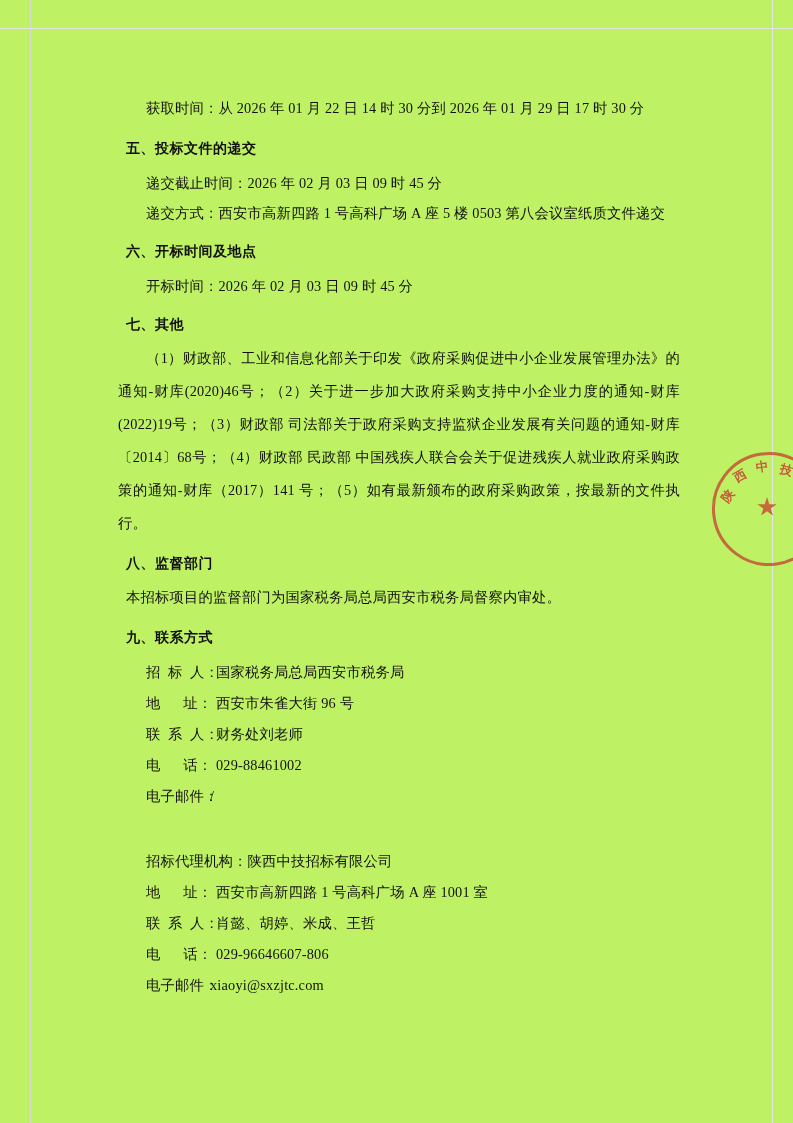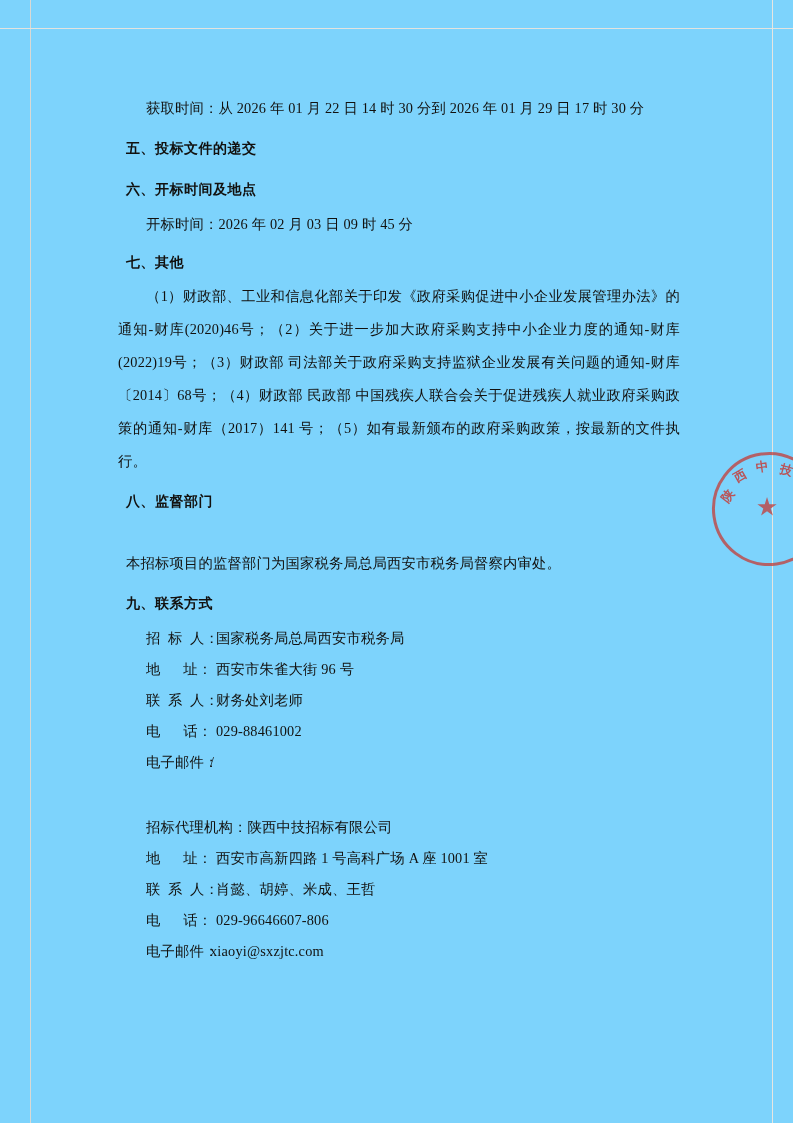--- a/index.html
+++ b/index.html
@@ -4,21 +4,21 @@
 <style>
   html, body {
     margin: 0;
     padding: 0;
     background: #e8e8e8;
   }
   .page {
     position: relative;
     width: 793px;
     height: 1123px;
-    background: #7dd3fc;
+    background: #bef264;
     margin: 0 auto;
     overflow: hidden;
     font-family: "Liberation Serif", "DejaVu Serif", serif;
     color: #12110f;
   }
   
   .scan-edge-left {
     position: absolute;
     top: 0; left: 30px; width: 1px; height: 1123px;
     background: #d9d9d4;
@@ -141,37 +141,41 @@
   <div class="scan-edge-right"></div>
 
   <div class="content">
 
     <p class="para indent1">获取时间：从 2026 年 01 月 22 日  14 时 30 分到 2026 年 01 月 29 日 17 时 30 分</p>
 
 
     <div class="gap-sm"></div>
 
     <h2 class="heading">五、投标文件的递交</h2>
+    <div class="blocklines">
+      <p class="sub">递交截止时间：2026 年 02 月 03 日  09 时 45 分</p>
+      <p class="sub">递交方式：西安市高新四路 1 号高科广场 A 座 5 楼 0503 第八会议室纸质文件递交</p>
+    </div>
 
     <div class="gap-sm"></div>
 
     <h2 class="heading">六、开标时间及地点</h2>
     <div class="blocklines">
       <p class="sub">开标时间：2026 年 02 月 03 日  09 时 45 分</p>
     </div>
 
     <div class="gap-sm"></div>
 
     <h2 class="heading">七、其他</h2>
     <p class="para indent1">（1）财政部、工业和信息化部关于印发《政府采购促进中小企业发展管理办法》的通知-财库(2020)46号；（2）关于进一步加大政府采购支持中小企业力度的通知-财库(2022)19号；（3）财政部 司法部关于政府采购支持监狱企业发展有关问题的通知-财库〔2014〕68号；（4）财政部 民政部 中国残疾人联合会关于促进残疾人就业政府采购政策的通知-财库（2017）141 号；（5）如有最新颁布的政府采购政策，按最新的文件执行。</p>
 
     <div class="gap-sm"></div>
 
     <h2 class="heading">八、监督部门</h2>
-    <p class="para" style="padding-left:8px;margin-top:28px;">本招标项目的监督部门为国家税务局总局西安市税务局督察内审处。</p>
+    <p class="para" style="padding-left:8px;">本招标项目的监督部门为国家税务局总局西安市税务局督察内审处。</p>
 
     <div class="gap-sm"></div>
 
     <h2 class="heading">九、联系方式</h2>
 
     <div class="blocklines">
       <p class="contact-line"><span class="lbl">招  标  人：</span><span>国家税务局总局西安市税务局</span></p>
       <p class="contact-line"><span class="lbl">地      址：</span><span>西安市朱雀大街 96 号</span></p>
       <p class="contact-line"><span class="lbl">联  系  人：</span><span>财务处刘老师</span></p>
       <p class="contact-line"><span class="lbl">电      话：</span><span>029-88461002</span></p>

